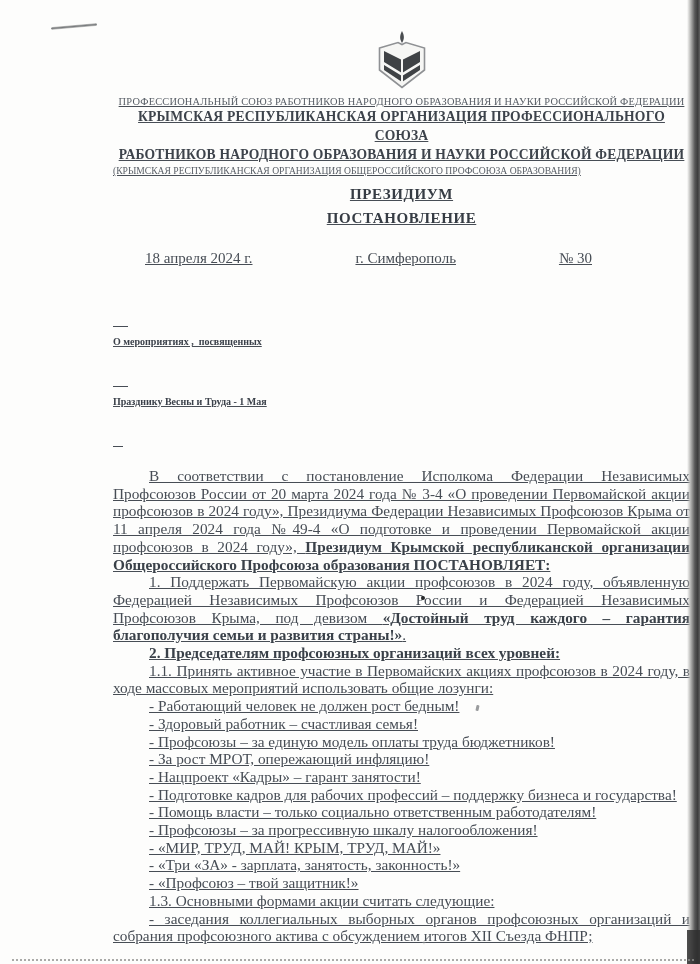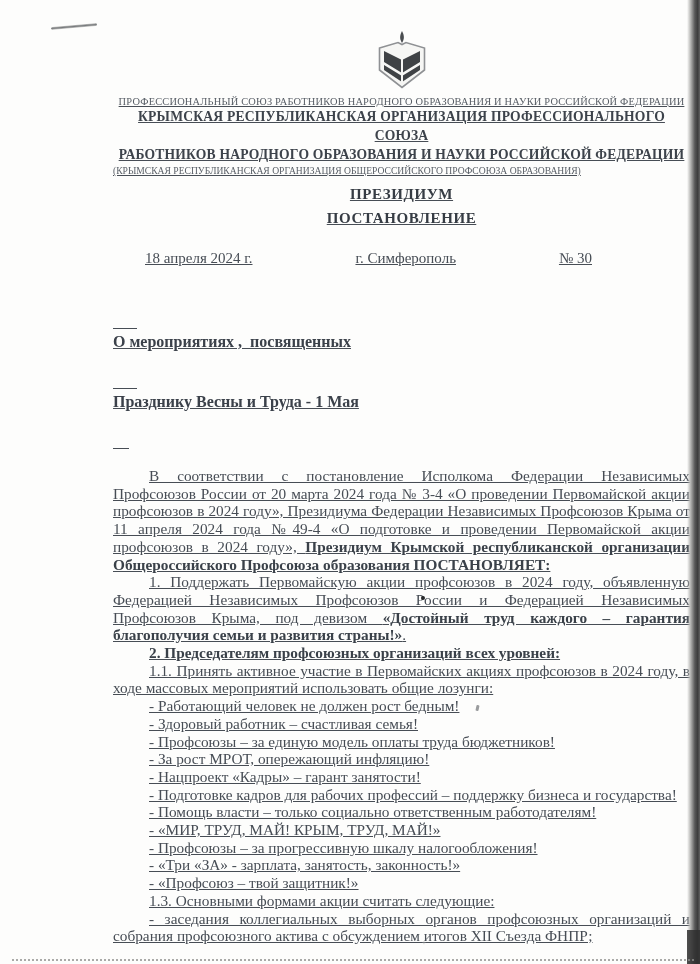--- a/index.html
+++ b/index.html
@@ -21,21 +21,21 @@
   .hline4{font-size:9.6px;text-align:left;color:#585e66;line-height:12px;margin-top:1px;}
   .doctitle{font-size:15px;font-weight:bold;text-align:center;color:#363c44;line-height:24px;letter-spacing:.6px;}
   .doctitle.first{margin-top:5px;}
   .meta-row{
     display:flex;justify-content:space-between;align-items:baseline;
     margin-top:20px;padding:0 98px 0 32px;
     font-size:15px;color:#474d55;text-align:center;
   }
   .subject{
     margin-top:25px;
-    font-weight:bold;font-size:16px;color:#3b414a;
+    font-weight:bold;font-size:10px;color:#3b414a;
     line-height:20px;white-space:pre-wrap;
   }
   .body{
     margin-top:15px;
     font-size:15.3px;line-height:17.7px;
     text-align:justify;
   }
   .body p{margin:0;text-indent:36px;}
   .body p.bold{font-weight:bold;color:#3a4149;}
   .body strong{color:#3a4149;}
@@ -118,22 +118,22 @@
 
       <p>1.1. Принять активное участие в Первомайских акциях профсоюзов в 2024 году, в ходе массовых мероприятий использовать общие лозунги:</p>
 
       <p>- Работающий человек не должен рост бедным!</p>
       <p>- Здоровый работник – счастливая семья!</p>
       <p>- Профсоюзы – за единую модель оплаты труда бюджетников!</p>
       <p>- За рост МРОТ, опережающий инфляцию!</p>
       <p>- Нацпроект «Кадры» – гарант занятости!</p>
       <p>- Подготовке кадров для рабочих профессий – поддержку бизнеса и государства!</p>
       <p>- Помощь власти – только социально ответственным работодателям!</p>
+      <p>- Профсоюзы – за прогрессивную шкалу налогообложения!</p>
       <p>- «МИР, ТРУД, МАЙ! КРЫМ, ТРУД, МАЙ!»</p>
-      <p>- Профсоюзы – за прогрессивную шкалу налогообложения!</p>
       <p>- «Три «ЗА» - зарплата, занятость, законность!»</p>
       <p>- «Профсоюз – твой защитник!»</p>
 
       <p>1.3. Основными формами акции считать следующие:</p>
       <p>- заседания коллегиальных выборных органов профсоюзных организаций и собрания профсоюзного актива с обсуждением итогов XII Съезда ФНПР;</p>
     </div>
 
   </div>
 
   <div class="speck-dot"></div>

